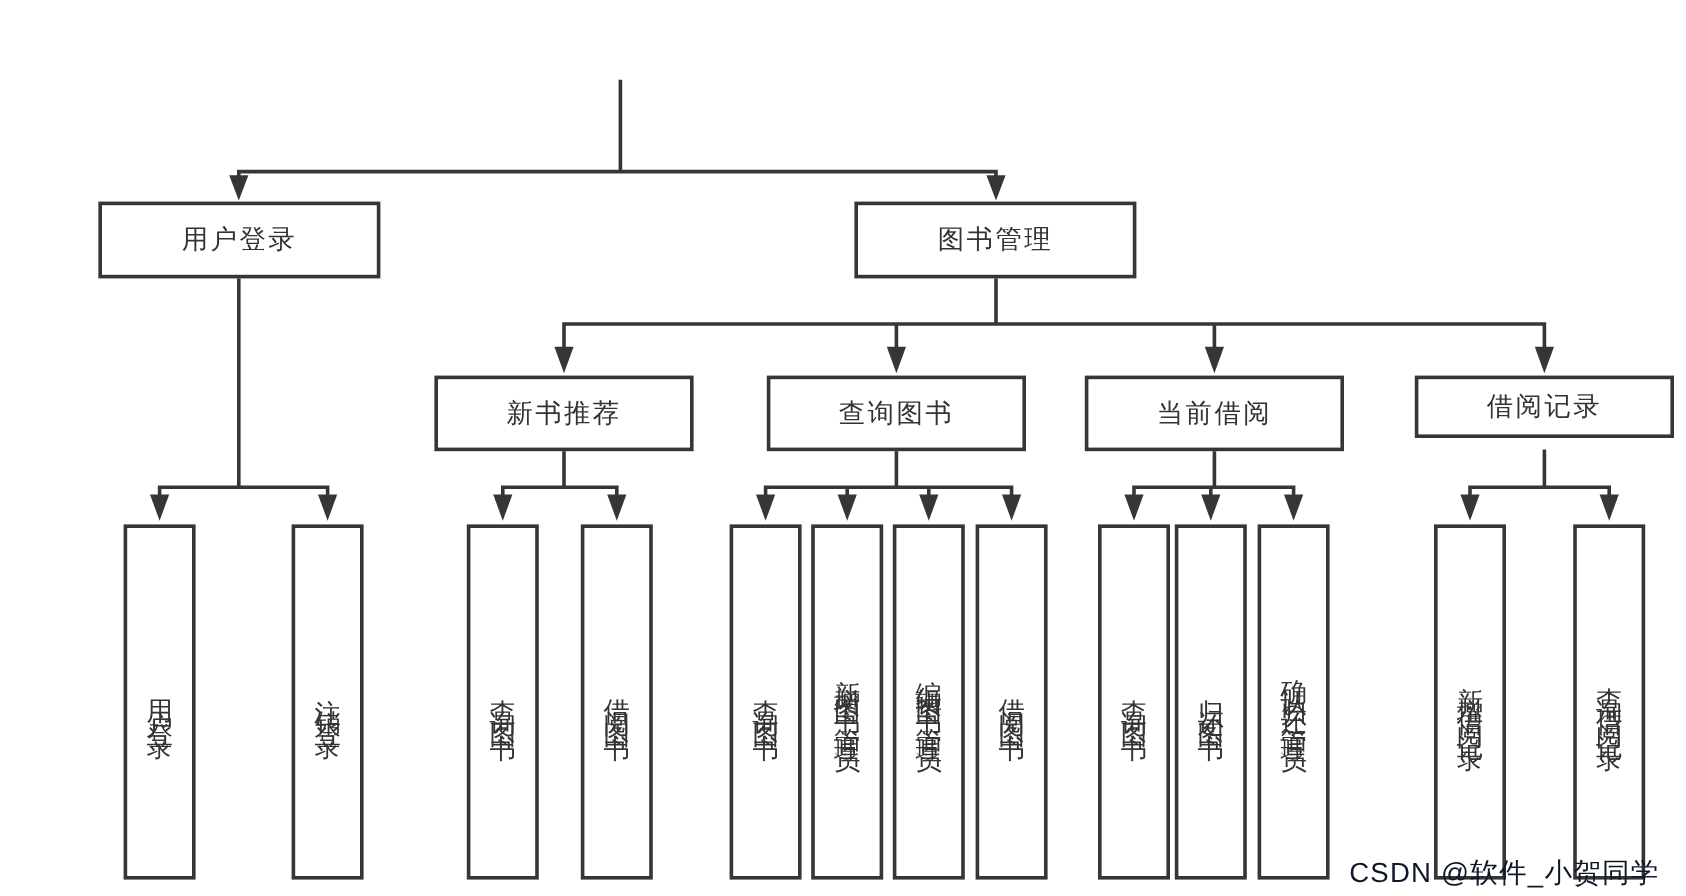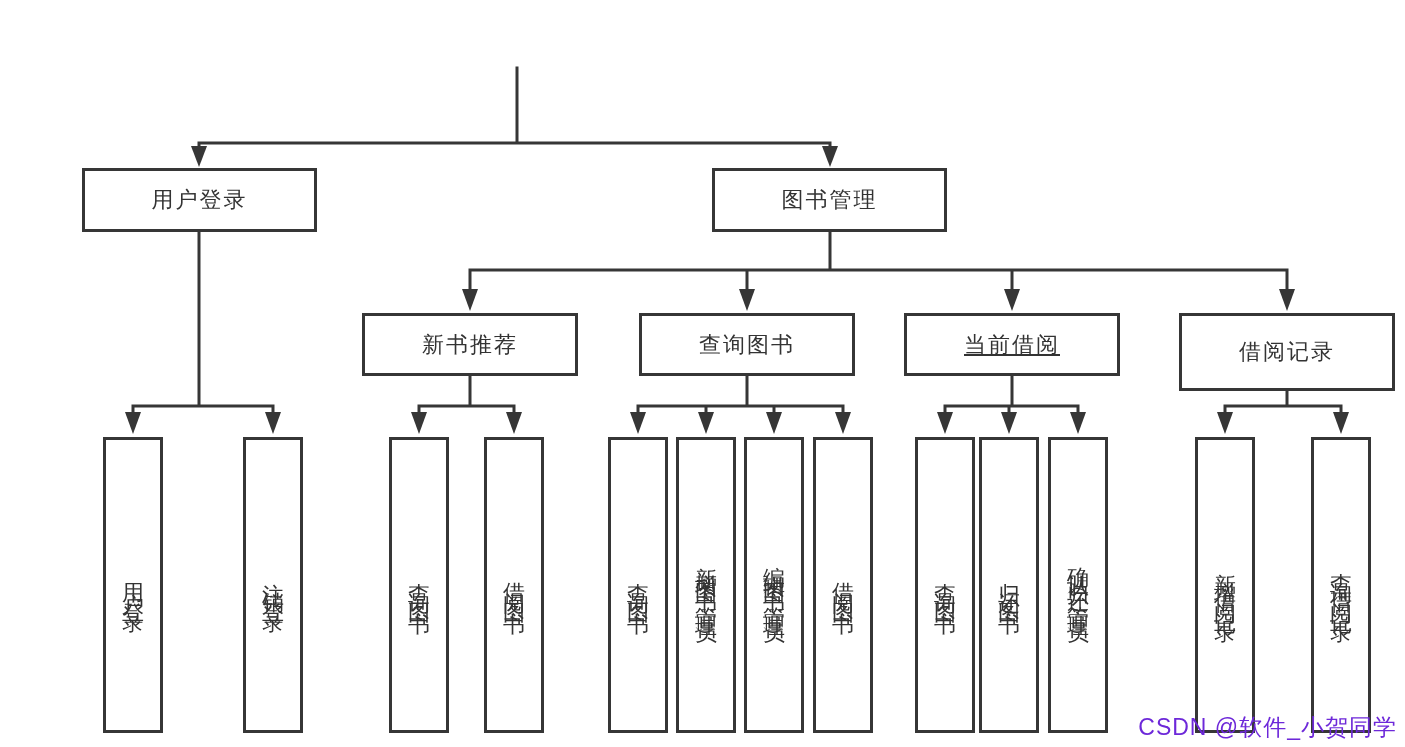--- a/index.html
+++ b/index.html
@@ -30,24 +30,24 @@
     writing-mode:vertical-rl;
     text-orientation:mixed;
     font-size:22px;
     letter-spacing:10px;
     line-height:1;
     white-space:nowrap;
   }
   .leaf-long .vtext{letter-spacing:8px;}
   .watermark{
     position:absolute;
-    right:8px;bottom:4px;
+    right:22px;bottom:4px;
     font-size:23px;
     letter-spacing:1px;
-    color:#6d28d9;
+    color:#0f172a;
     z-index:5;
     white-space:nowrap;
   }
 </style>
 </head>
 <body>
 
 <div class="canvas">
 
   <svg class="wires" viewBox="0 0 1405 747" aria-hidden="true">
@@ -94,24 +94,24 @@
   <div class="box" style="left:362px;top:313px;width:216px;height:63px;">
     <span class="hlabel">新书推荐</span>
   </div>
 
   <div class="box" style="left:712px;top:168px;width:235px;height:64px;">
     <span class="hlabel">图书管理</span>
   </div>
   <div class="box" style="left:639px;top:313px;width:216px;height:63px;">
     <span class="hlabel">查询图书</span>
   </div>
-  <div class="box" style="left:904px;top:313px;width:216px;height:63px;text-decoration:underline;">
+  <div class="box" style="left:904px;top:313px;width:216px;height:63px;">
     <span class="hlabel">当前借阅</span>
   </div>
-  <div class="box" style="left:1179px;top:313px;width:216px;height:78px;">
+  <div class="box" style="left:1179px;top:313px;width:216px;height:52px;">
     <span class="hlabel">借阅记录</span>
   </div>
 
   <div class="box leaf" style="left:103px;">
     <span class="vtext">用户登录</span>
   </div>
   <div class="box leaf" style="left:243px;">
     <span class="vtext">注销登录</span>
   </div>
 

